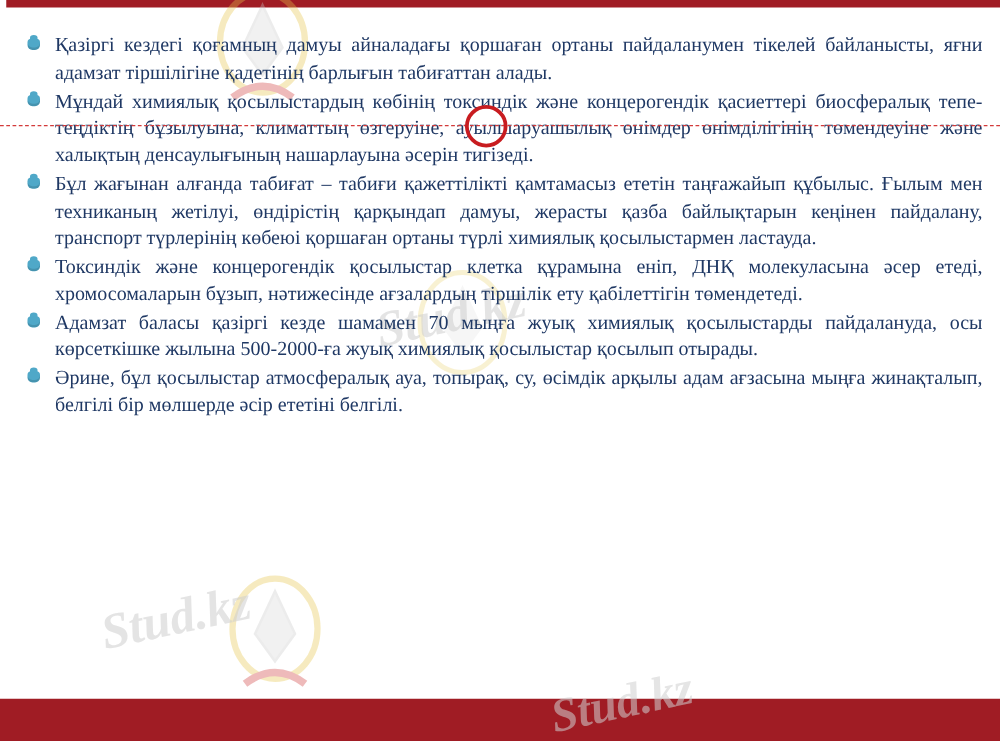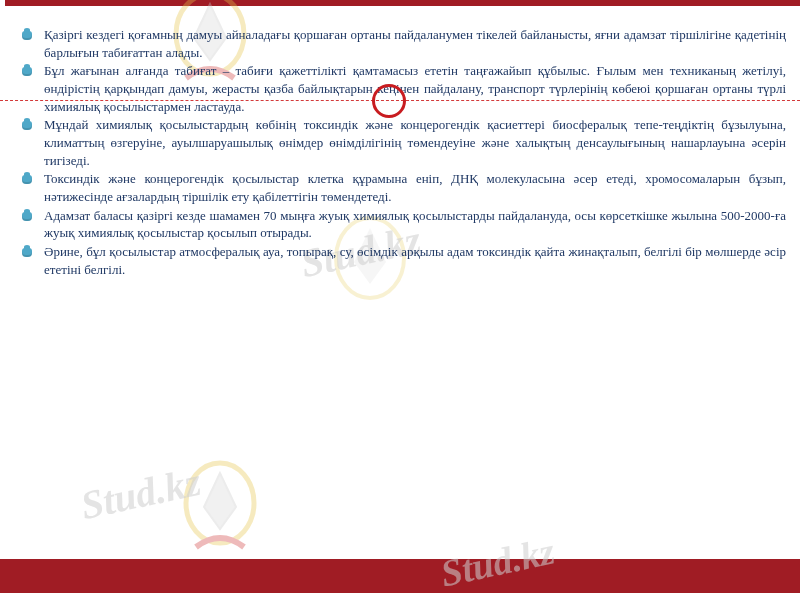--- a/index.html
+++ b/index.html
@@ -96,21 +96,21 @@
   ul.bullets {
     list-style: none;
     margin: 0;
     padding: 0;
   }
   ul.bullets > li {
     position: relative;
     padding-left: 26px;
     margin-bottom: 1px;
     color: #1f3864;
-    font-size: 13px;
+    font-size: 16px;
     line-height: 1.36;
     text-align: justify;
   }
   ul.bullets > li .marker {
     position: absolute;
     left: 4px;
     top: 5px;
     width: 10px;
     height: 9px;
     background: #4fa8c8;
@@ -164,37 +164,37 @@
   <div class="wm wm-3">Stud.kz</div>
 
   <div class="content">
     <ul class="bullets">
       <li>
         <span class="marker"></span>
         <span class="txt"> Қазіргі кездегі қоғамның дамуы айналадағы қоршаған ортаны пайдаланумен тікелей байланысты, яғни адамзат тіршілігіне қадетінің барлығын табиғаттан алады.</span>
       </li>
       <li>
         <span class="marker"></span>
+        <span class="txt"> Мұндай химиялық қосылыстардың көбінің токсиндік және концерогендік қасиеттері биосфералық тепе-теңдіктің бұзылуына, климаттың өзгеруіне, ауылшаруашылық өнімдер өнімділігінің төмендеуіне және халықтың денсаулығының нашарлауына әсерін тигізеді.</span>
+      </li>
+      <li>
+        <span class="marker"></span>
         <span class="txt"> Бұл жағынан алғанда табиғат – табиғи қажеттілікті қамтамасыз ететін таңғажайып құбылыс. Ғылым мен техниканың жетілуі, өндірістің қарқындап дамуы, жерасты қазба байлықтарын кеңінен пайдалану, транспорт түрлерінің көбеюі қоршаған ортаны түрлі химиялық қосылыстармен ластауда.</span>
       </li>
       <li>
         <span class="marker"></span>
-        <span class="txt"> Мұндай химиялық қосылыстардың көбінің токсиндік және концерогендік қасиеттері биосфералық тепе-теңдіктің бұзылуына, климаттың өзгеруіне, ауылшаруашылық өнімдер өнімділігінің төмендеуіне және халықтың денсаулығының нашарлауына әсерін тигізеді.</span>
-      </li>
-      <li>
-        <span class="marker"></span>
         <span class="txt">Токсиндік және концерогендік қосылыстар клетка құрамына еніп, ДНҚ молекуласына әсер етеді, хромосомаларын бұзып, нәтижесінде ағзалардың тіршілік ету қабілеттігін төмендетеді.</span>
       </li>
       <li>
         <span class="marker"></span>
         <span class="txt">Адамзат баласы қазіргі кезде шамамен 70 мыңға жуық химиялық қосылыстарды пайдалануда, осы көрсеткішке жылына 500-2000-ға жуық химиялық қосылыстар қосылып отырады.</span>
       </li>
       <li>
         <span class="marker"></span>
-        <span class="txt">Әрине, бұл қосылыстар атмосфералық ауа, топырақ, су, өсімдік арқылы адам токсиндік қайта жинақталып, белгілі бір мөлшерде әсір ететіні белгілі.</span>
+        <span class="txt">Әрине, бұл қосылыстар атмосфералық ауа, топырақ, су, өсімдік арқылы адам ағзасына мыңға жинақталып, белгілі бір мөлшерде әсір ететіні белгілі.</span>
       </li>
     </ul>
   </div>
 
   <div class="guide-line"></div>
   <div class="red-circle"></div>
 
 </div>
 
 </body></html>

